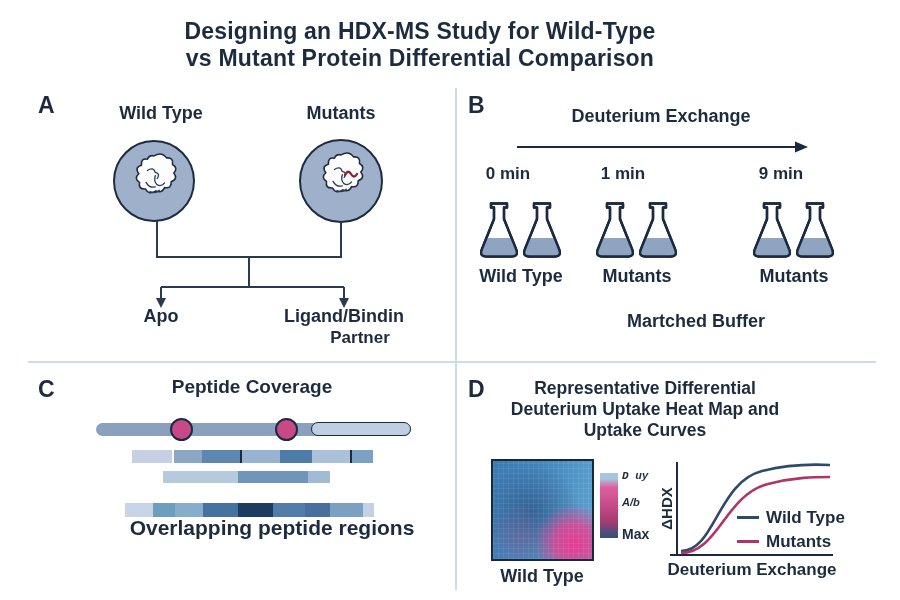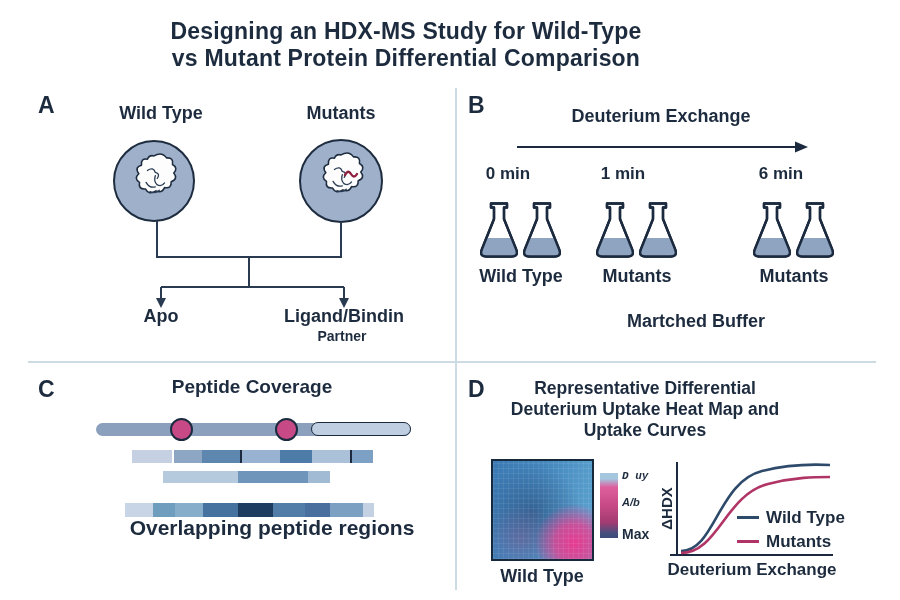--- a/index.html
+++ b/index.html
@@ -2,21 +2,21 @@
 <html><head>
 <meta charset="utf-8">
 <style>
   html,body{margin:0;padding:0;background:#fff;}
   .page{position:relative;width:900px;height:600px;background:#ffffff;overflow:hidden;
         font-family:"Liberation Sans",sans-serif;color:#1d2b3e;outline:1px solid #ececec;}
   .abs{position:absolute;}
   .txt{position:absolute;color:#1d2b3e;font-family:"Liberation Sans",sans-serif;text-align:center;}
   .w700{font-weight:700;} .w600{font-weight:600;}
   .title{position:absolute;left:0;top:18px;width:812px;text-align:center;
-         font-size:23px;font-weight:700;line-height:27px;letter-spacing:.2px;}
+         font-size:23px;font-weight:700;line-height:27px;letter-spacing:.2px;padding-left:14px;}
   .panel-letter{position:absolute;font-size:23px;font-weight:700;}
   .divider-v{position:absolute;left:455px;top:88px;width:1.5px;height:502px;background:#cddbe4;}
   .divider-h{position:absolute;left:28px;top:361px;width:848px;height:1.5px;background:#cddbe4;}
   .overlay{position:absolute;left:0;top:0;}
   .pseg{position:absolute;}
   .site{position:absolute;width:23px;height:23px;border-radius:50%;
         border:2px solid #1b2a3e;box-sizing:border-box;}
   .backbone{position:absolute;left:96px;top:423px;width:315px;height:13px;border-radius:7px;}
   .backbone-tail{position:absolute;left:311px;top:422px;width:100px;height:14px;border-radius:8px;
         border:1.5px solid #1b2a3e;box-sizing:border-box;}
@@ -111,26 +111,26 @@
       <line x1="670" y1="555" x2="833" y2="555" stroke="#1b2a3e" stroke-width="2"></line>
       <path d="M681 551 C715 551 718 482 762 471 C790 464 812 464 830 465" fill="none" stroke="#2e4a6b" stroke-width="2.6"></path>
       <path d="M681 553 C718 553 725 495 768 484 C795 477 815 477 830 477" fill="none" stroke="#b03465" stroke-width="2.6"></path>
     </g>
   </svg>
 
   <div class="txt w700" style="left:101px;top:103px;width:120px;font-size:18px;">Wild Type</div>
   <div class="txt w700" style="left:281px;top:103px;width:120px;font-size:18px;">Mutants</div>
   <div class="txt w700" style="left:111px;top:306px;width:100px;font-size:18px;">Apo</div>
   <div class="txt w700" style="left:264px;top:306px;width:160px;font-size:18px;">Ligand/Bindin</div>
-  <div class="txt w700" style="left:262px;top:328px;width:160px;font-size:14px;text-align:center;">Partner</div>
+  <div class="txt w700" style="left:280px;top:328px;width:160px;font-size:17px;text-align:center;">Partner</div>
 
   <div class="txt w700" style="left:551px;top:106px;width:220px;font-size:18px;">Deuterium Exchange</div>
   <div class="txt w600" style="left:468px;top:164px;width:80px;font-size:17px;">0 min</div>
   <div class="txt w600" style="left:583px;top:164px;width:80px;font-size:17px;">1 min</div>
-  <div class="txt w600" style="left:741px;top:164px;width:80px;font-size:17px;">6 min</div>
+  <div class="txt w600" style="left:741px;top:164px;width:80px;font-size:17px;">9 min</div>
   <div class="txt w600" style="left:466px;top:266px;width:110px;font-size:18px;">Wild Type</div>
   <div class="txt w600" style="left:582px;top:266px;width:110px;font-size:18px;">Mutants</div>
   <div class="txt w600" style="left:739px;top:266px;width:110px;font-size:18px;">Mutants</div>
   <div class="txt w600" style="left:596px;top:311px;width:200px;font-size:18px;">Martched Buffer</div>
 
   <div class="txt w700" style="left:152px;top:376px;width:200px;font-size:19px;">Peptide Coverage</div>
   <div class="backbone" style="background:#8ba0bd;"></div>
   <div class="backbone-tail" style="background:#bfcfe1;"></div>
   <div id="sites-layer" class="abs" style="left:0;top:0;">
       <div class="site" style="left: 169.5px; top: 418px; background: rgb(199, 74, 134);"></div>

